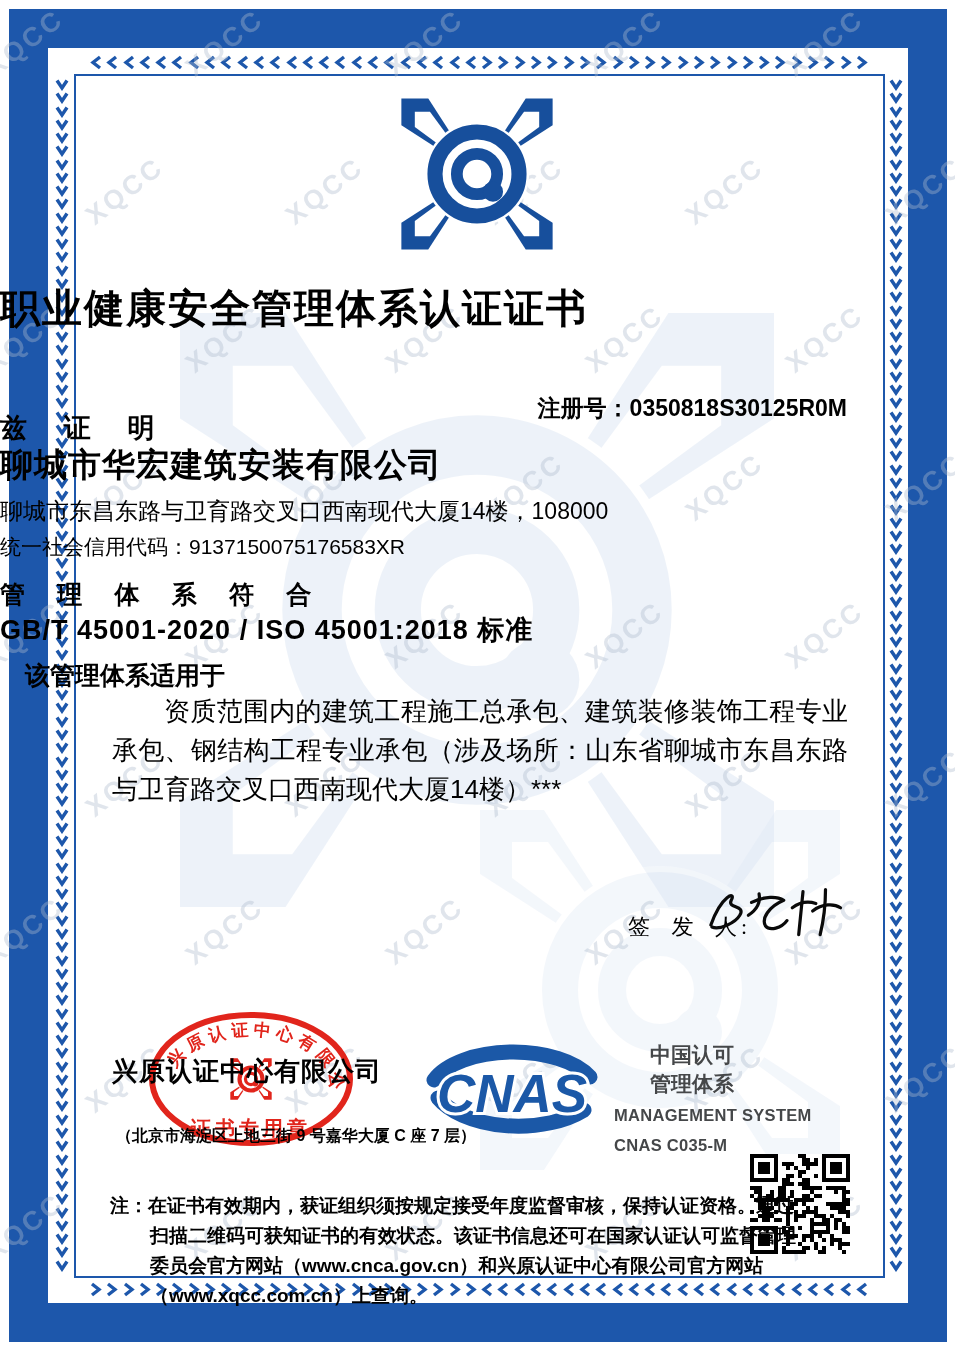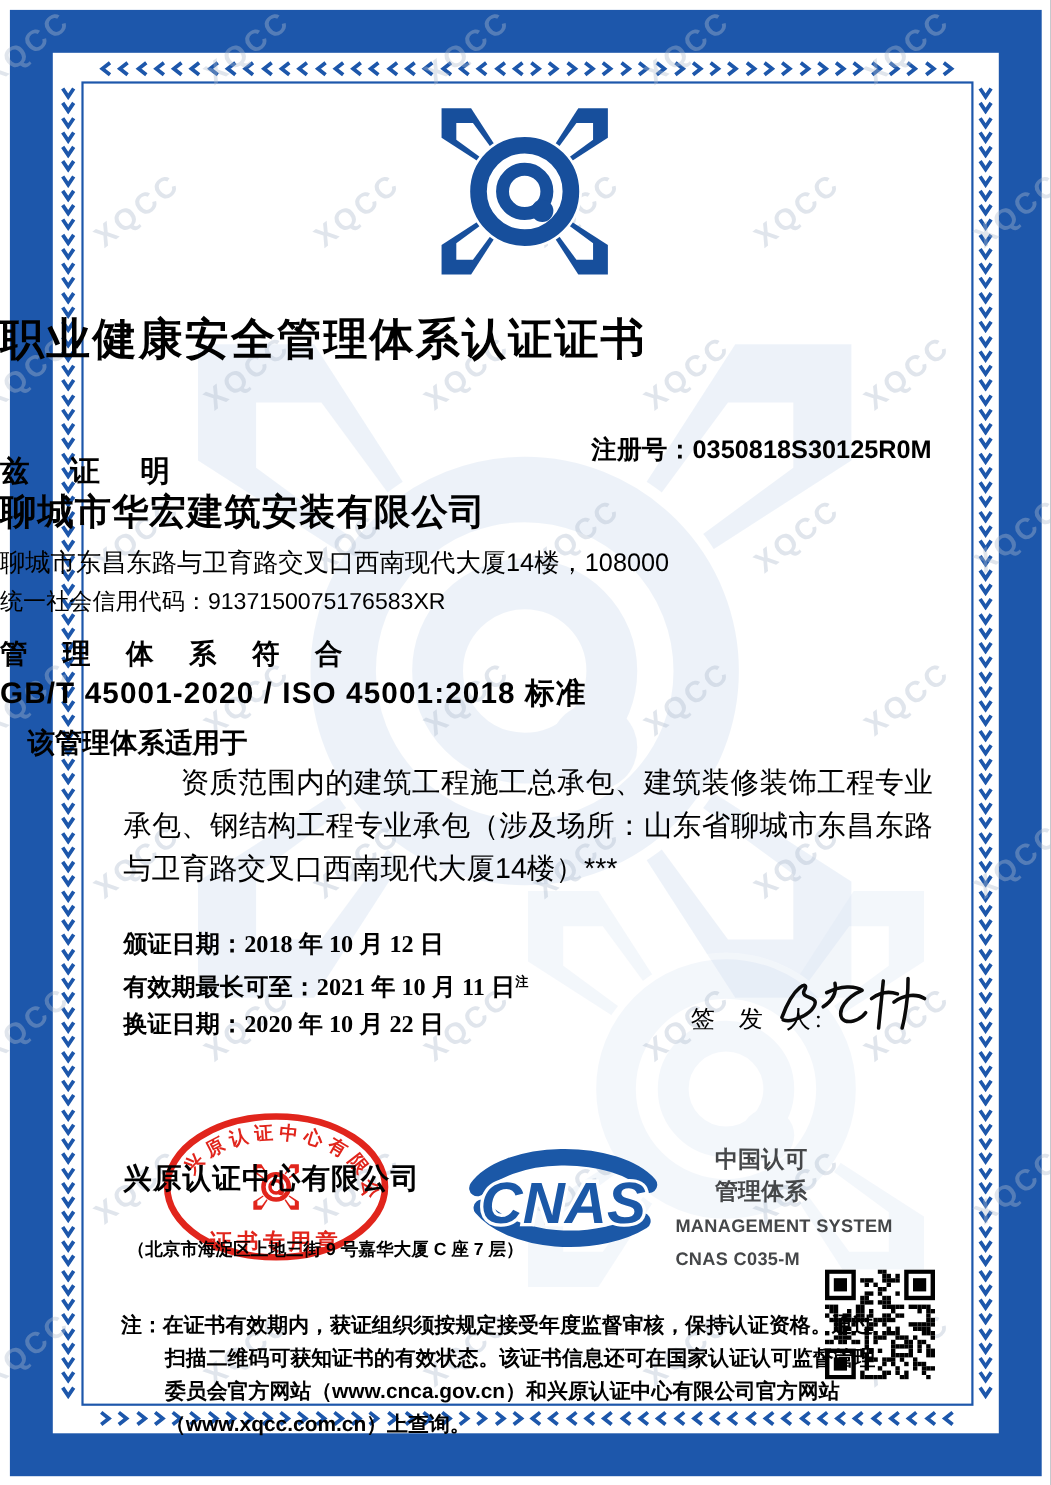--- a/index.html
+++ b/index.html
@@ -1005,25 +1005,20 @@
     <div class="abs ctr credit">统一社会信用代码：9137150075176583XR</div>
 
     <div class="abs ctr comply">管 理 体 系 符 合</div>
 
     <div class="abs ctr standard">GB/T 45001-2020 / ISO 45001:2018 标准</div>
 
     <div class="abs ctr scopehead">该管理体系适用于</div>
 
     <div class="abs scope">资质范围内的建筑工程施工总承包、建筑装修装饰工程专业承包、钢结构工程专业承包（涉及场所：山东省聊城市东昌东路与卫育路交叉口西南现代大厦14楼）***</div>
 
-    <div class="abs dates">
-      <div>颁证日期：2018 年 10 月 12 日</div>
-      <div><span>有效期最长可至：2021 年 10 月 11 日</span><sup>注</sup></div>
-      <div>换证日期：2020 年 10 月 22 日</div>
-    </div>
 
     <div class="abs signer">签 发 人:</div>
 
     <svg class="abs signature" width="150" height="70" viewBox="0 0 140 62" fill="none" stroke="#0a0a0a" stroke-width="3" stroke-linecap="round" stroke-linejoin="round">
       <path d="M12 44 C 22 16, 36 12, 31 21 C 27 29, 45 25, 39 35 C 35 42, 20 49, 13 46"></path>
       <path d="M57 15 C 59 25, 53 31, 47 35"></path>
       <path d="M50 23 C 62 17, 74 17, 80 21 C 66 27, 59 38, 63 45 C 67 50, 78 47, 83 40"></path>
       <path d="M98 13 L 94 53"></path>
       <path d="M88 28 C 96 22, 104 22, 110 24"></path>
       <path d="M119 11 C 119 26, 117 41, 114 53"></path>

